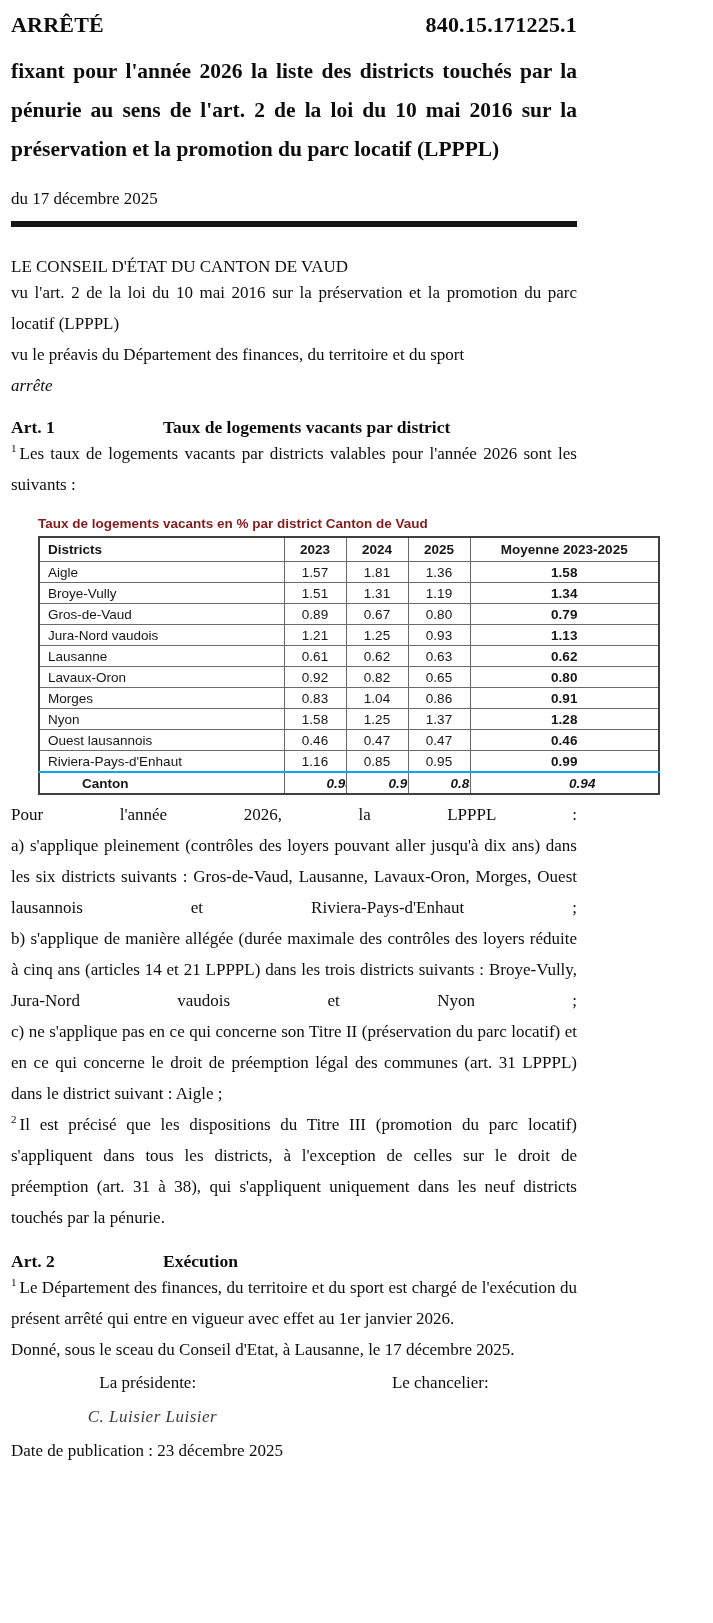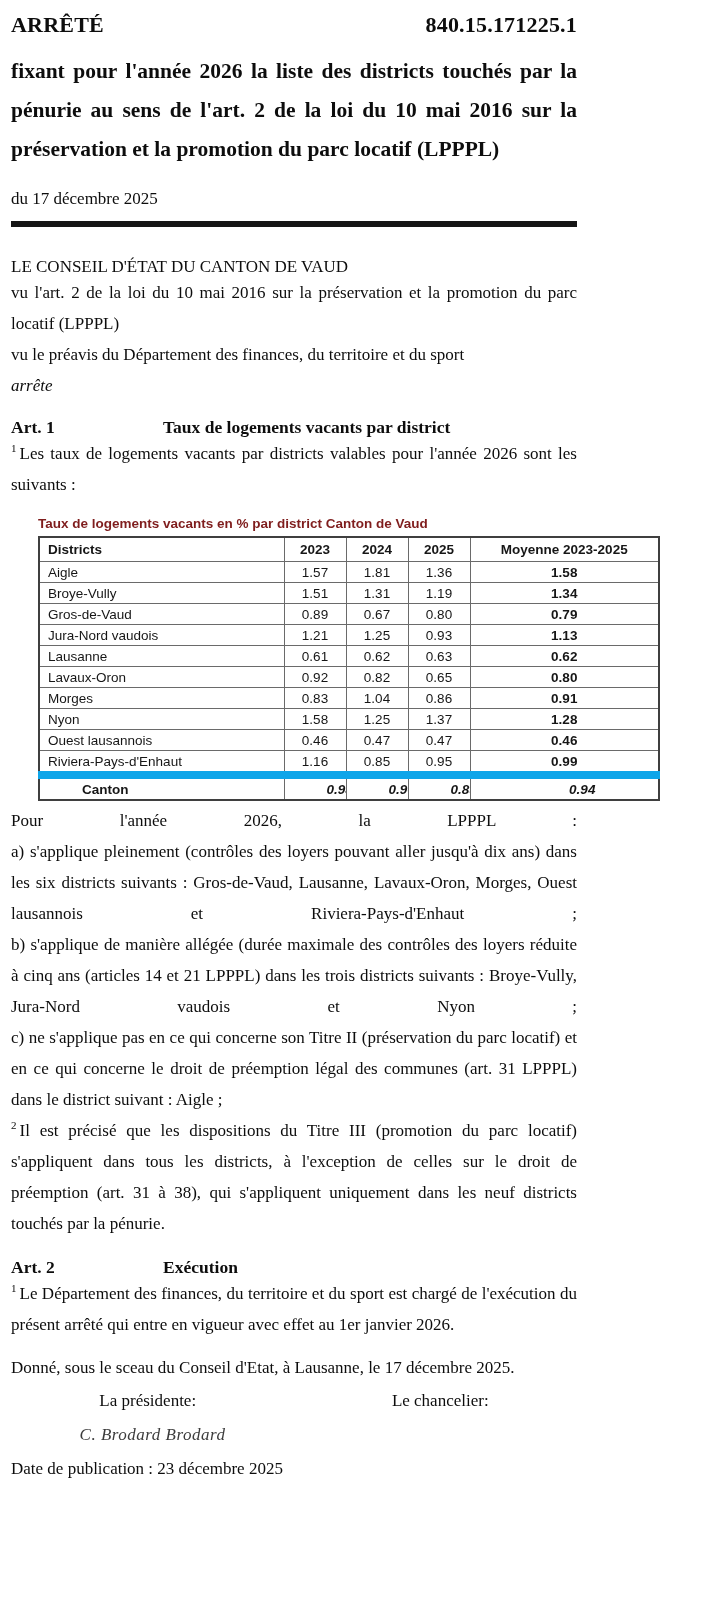--- a/index.html
+++ b/index.html
@@ -34,26 +34,26 @@
             table-layout:fixed;}
   table.vac col.c-name{width:245px;} table.vac col.c-year{width:62px;}
   table.vac col.c-avg{width:189px;}
   table.vac th,table.vac td{border:1px solid #6a6a6a;padding:1.5px 6px;height:17px;
             overflow:hidden;white-space:nowrap;}
   table.vac thead th{font-weight:bold;text-align:center;padding-top:3px;padding-bottom:3px;margin-left:19px;}
   table.vac thead th.h-name{text-align:left;padding-left:8px;}
   table.vac td.name{text-align:left;padding-left:8px;}
   table.vac td.val{text-align:center;}
   table.vac td.avg{text-align:center;font-weight:bold;}
-  table.vac tr.total td{border-top:8px solid #0ea5e9;padding-left:42px;}
+  table.vac tr.total td{border-top:2px solid #0ea5e9;padding-left:42px;}
   table.vac tr.total td.name{font-weight:bold;}
   table.vac tr.total td.val,table.vac tr.total td.avg{font-weight:bold;font-style:italic;}
 
   
-  .given-line{margin-top:12px;font-size:17px;line-height:31px;}
+  .given-line{font-size:17px;line-height:31px;}
   .sig-row{display:flex;margin-top:8px;font-size:17px;gap:19px;}
   .sig-col{width:50%;text-align:center;}
   .sig-names{display:flex;margin-top:14px;font-size:17px;}
   .sig-name{width:50%;text-align:center;font-style:italic;color:#3c3c3c;letter-spacing:.5px;}
   .pub-line{margin-top:14px;font-size:17px;}
 </style>
 </head>
 <body>
 
 <div class="page">
@@ -199,18 +199,18 @@
 
   <p class="body mt-sm"><sup class="fn">1</sup><span>Le Département des finances, du territoire et du sport est chargé de l'exécution du présent arrêté qui entre en vigueur avec effet au 1er janvier 2026.</span></p>
 
   <div class="given-line">Donné, sous le sceau du Conseil d'Etat, à Lausanne, le 17 décembre 2025.</div>
 
   <div class="sig-row">
     <div class="sig-col">La présidente:</div>
     <div class="sig-col">Le chancelier:</div>
   </div>
   <div class="sig-names">
-    <div class="sig-name">C. Brodard Brodard</div>
+    <div class="sig-name">C. Luisier Luisier</div>
   </div>
 
   <div class="pub-line">Date de publication : 23 décembre 2025</div>
 
 </div>
 
 </body></html>

